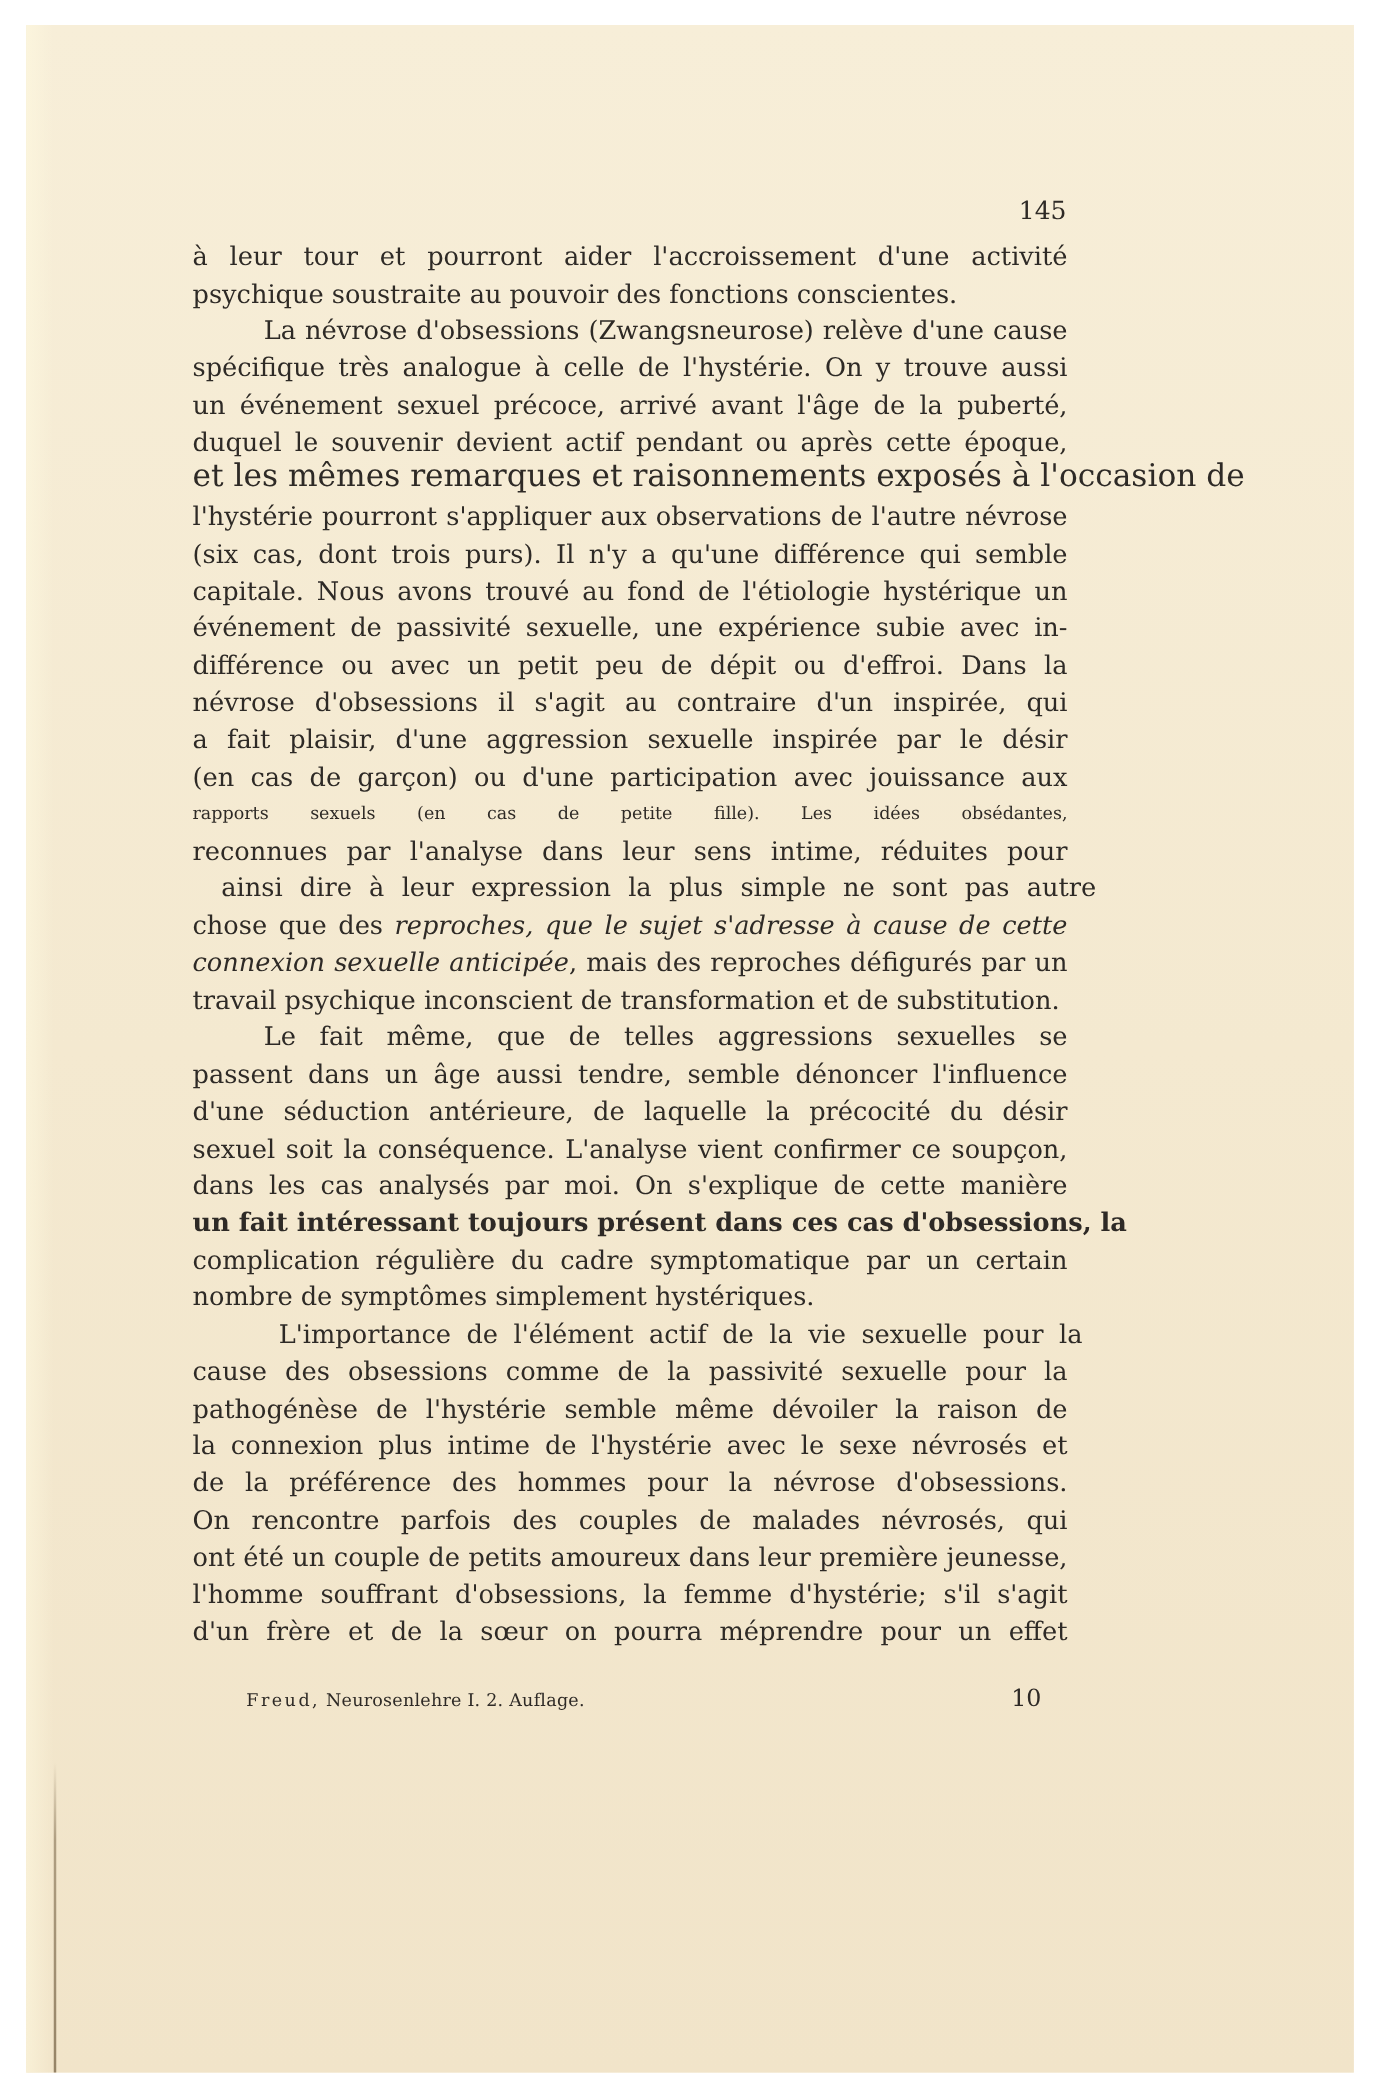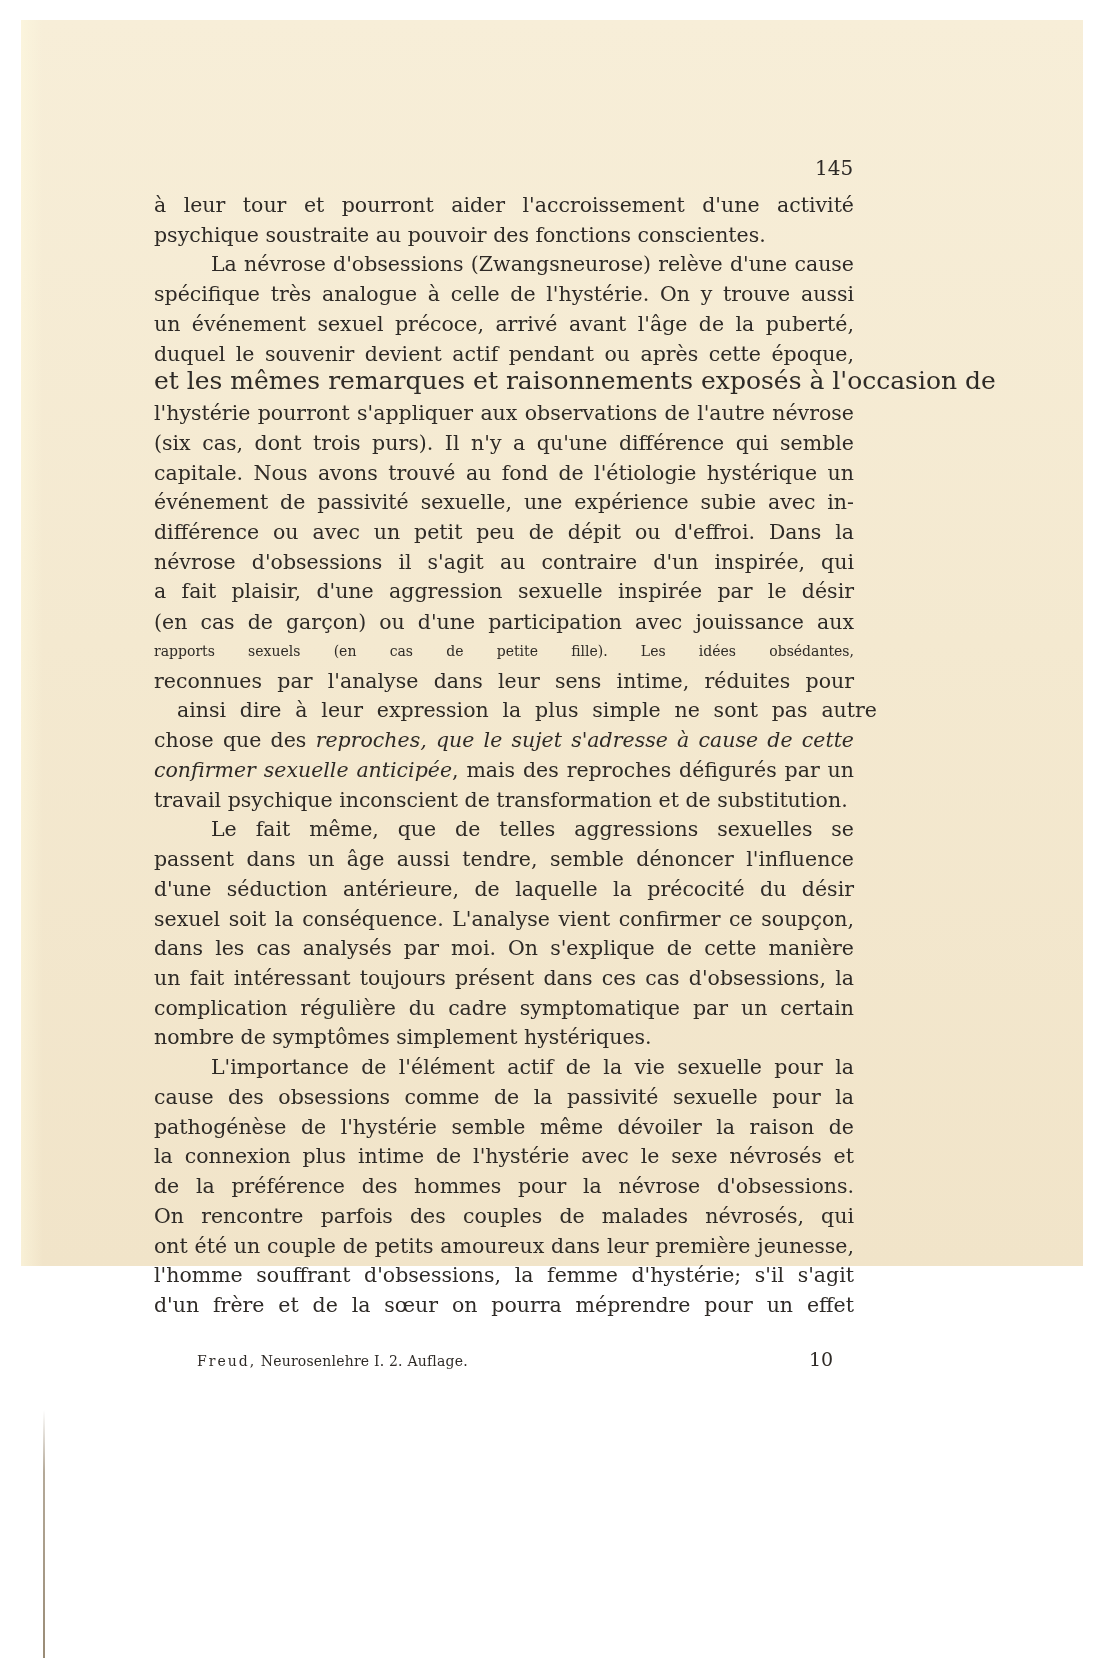--- a/index.html
+++ b/index.html
@@ -5,21 +5,21 @@
   html, body { margin: 0; padding: 0; }
   body {
     width: 1104px; height: 1680px;
     background: #ffffff;
     position: relative;
     overflow: hidden;
   }
   .page {
     position: absolute;
     left: 21px; top: 20px;
-    width: 1062px; height: 1246px;
+    width: 1062px; height: 1638px;
     background: #f5ebd3;
     background-image:
       linear-gradient(90deg, rgba(255,250,225,0.55) 0px, rgba(255,250,225,0) 22px),
       linear-gradient(180deg, #f7eed8 0%, #f4e9d0 50%, #f1e4c9 100%);
   }
   .spine-line {
     position: absolute;
     left: 22px; top: 1390px;
     width: 2px; height: 248px;
     background: linear-gradient(180deg, rgba(120,100,70,0) 0%, rgba(120,100,70,0.55) 25%, rgba(110,90,60,0.7) 100%);
@@ -83,31 +83,31 @@
       <div class="text line" style="top: 437.57px; display: block; font-size: 20.5px;">capitale. Nous avons trouvé au fond de l'étiologie hystérique un</div>
       <div class="text line" style="top: 467.3px; display: block; font-size: 20.5px;">événement de passivité sexuelle, une expérience subie avec in-</div>
       <div class="text line" style="top: 497.03px; display: block; font-size: 20.5px;">différence ou avec un petit peu de dépit ou d'effroi. Dans la</div>
       <div class="text line" style="top: 526.76px; display: block; font-size: 20.5px;">névrose d'obsessions il s'agit au contraire d'un inspirée, qui</div>
       <div class="text line" style="top: 556.49px; display: block; font-size: 20.5px;">a fait plaisir, d'une aggression sexuelle inspirée par le désir</div>
       <div class="text line" style="top: 587px; display: block; font-size: 20.5px;">(en cas de garçon) ou d'une participation avec jouissance aux</div>
       <div class="text line" style="top: 615.95px; display: block; font-size: 14px;">rapports sexuels (en cas de petite fille). Les idées obsédantes,</div>
       <div class="text line" style="top: 645.68px; display: block; font-size: 20.5px;">reconnues par l'analyse dans leur sens intime, réduites pour</div>
       <div class="text line" style="top: 675.41px; display: block; font-size: 20.5px; margin-left: 23px;">ainsi dire à leur expression la plus simple ne sont pas autre</div>
       <div class="text line" style="top: 705.14px; display: block; font-size: 20.5px;"><span>chose que des </span><span class="it">reproches, que le sujet s'adresse à cause de cette</span></div>
-      <div class="text line" style="top: 734.87px; display: block; font-size: 20.5px;"><span class="it">confirmer sexuelle anticipée</span><span>, mais des reproches défigurés par un</span></div>
+      <div class="text line" style="top: 734.87px; display: block; font-size: 20.5px;"><span class="it">connexion sexuelle anticipée</span><span>, mais des reproches défigurés par un</span></div>
       <div class="text line last" style="top: 764.6px; display: block; font-size: 20.5px;">travail psychique inconscient de transformation et de substitution.</div>
       <div class="text line indent" style="top: 794.33px; display: block; font-size: 20.5px;">Le fait même, que de telles aggressions sexuelles se</div>
       <div class="text line" style="top: 824.06px; display: block; font-size: 20.5px;">passent dans un âge aussi tendre, semble dénoncer l'influence</div>
       <div class="text line" style="top: 853.79px; display: block; font-size: 20.5px;">d'une séduction antérieure, de laquelle la précocité du désir</div>
       <div class="text line" style="top: 883.52px; display: block; font-size: 20.5px;">sexuel soit la conséquence. L'analyse vient confirmer ce soupçon,</div>
       <div class="text line" style="top: 913.25px; display: block; font-size: 20.5px;">dans les cas analysés par moi. On s'explique de cette manière</div>
-      <div class="text line" style="top: 942.98px; display: block; font-size: 20.5px;">un fait intéressant toujours présent dans ces cas d'obsessions, la</div>
+      <div class="text line" style="top: 942.98px; display: block; font-size: 20.5px; font-weight: bold;">un fait intéressant toujours présent dans ces cas d'obsessions, la</div>
       <div class="text line" style="top: 972.71px; display: block; font-size: 20.5px;">complication régulière du cadre symptomatique par un certain</div>
       <div class="text line last" style="top: 1002.44px; display: block; font-size: 20.5px;">nombre de symptômes simplement hystériques.</div>
-      <div class="text line indent" style="top: 1032.17px; display: block; font-size: 20.5px;">L'importance de l'élément actif de la vie sexuelle pour la</div>
+      <div class="text line indent" style="top: 1032.17px; display: block; font-size: 20.5px; margin-left: 12px;">L'importance de l'élément actif de la vie sexuelle pour la</div>
       <div class="text line" style="top: 1061.9px; display: block; font-size: 20.5px;">cause des obsessions comme de la passivité sexuelle pour la</div>
       <div class="text line" style="top: 1091.63px; display: block; font-size: 20.5px;">pathogénèse de l'hystérie semble même dévoiler la raison de</div>
       <div class="text line" style="top: 1121.36px; display: block; font-size: 20.5px;">la connexion plus intime de l'hystérie avec le sexe névrosés et</div>
       <div class="text line" style="top: 1151.09px; display: block; font-size: 20.5px;">de la préférence des hommes pour la névrose d'obsessions.</div>
       <div class="text line" style="top: 1180.82px; display: block; font-size: 20.5px;">On rencontre parfois des couples de malades névrosés, qui</div>
       <div class="text line" style="top: 1210.55px; display: block; font-size: 20.5px;">ont été un couple de petits amoureux dans leur première jeunesse,</div>
       <div class="text line" style="top: 1240.28px; display: block; font-size: 20.5px;">l'homme souffrant d'obsessions, la femme d'hystérie; s'il s'agit</div>
       <div class="text line" style="top: 1270.01px; display: block; font-size: 20.5px;">d'un frère et de la sœur on pourra méprendre pour un effet</div>
     </div>
 

